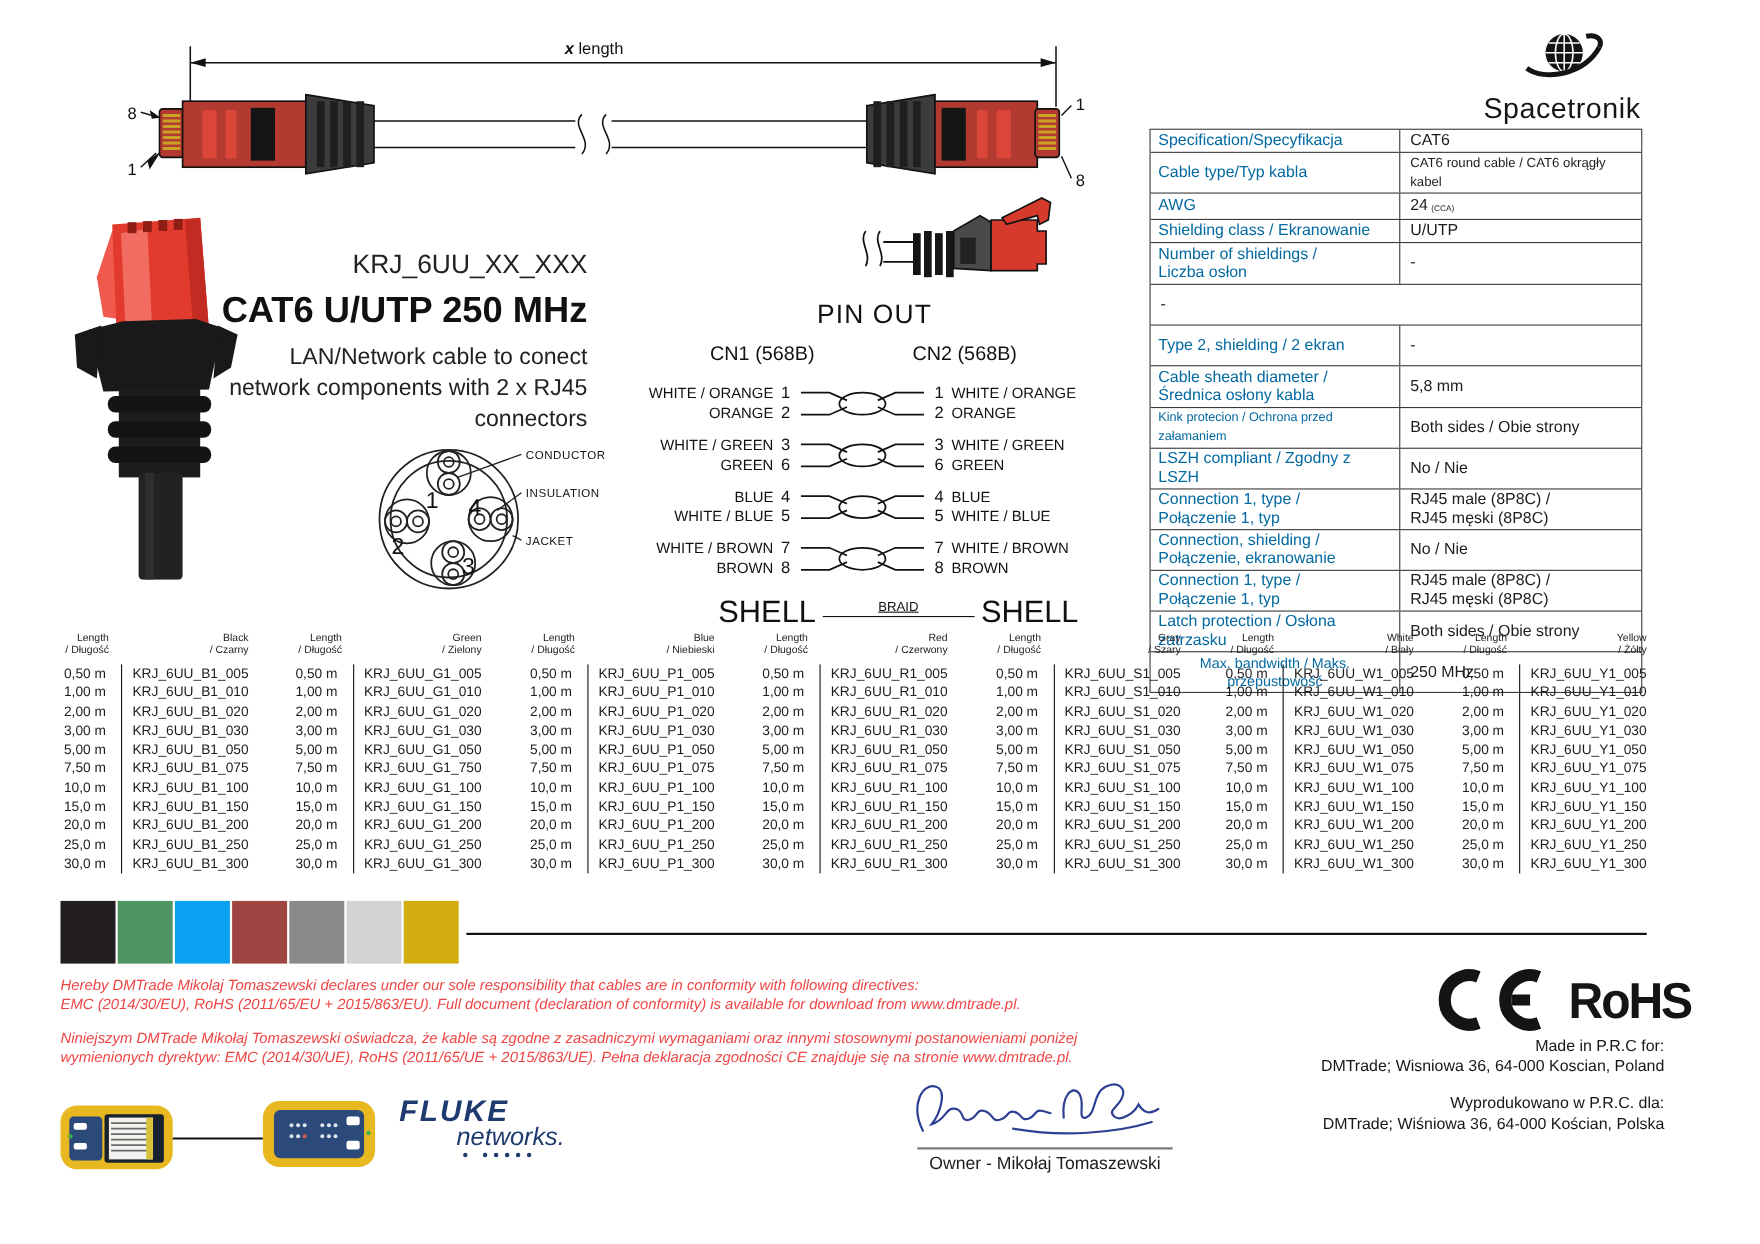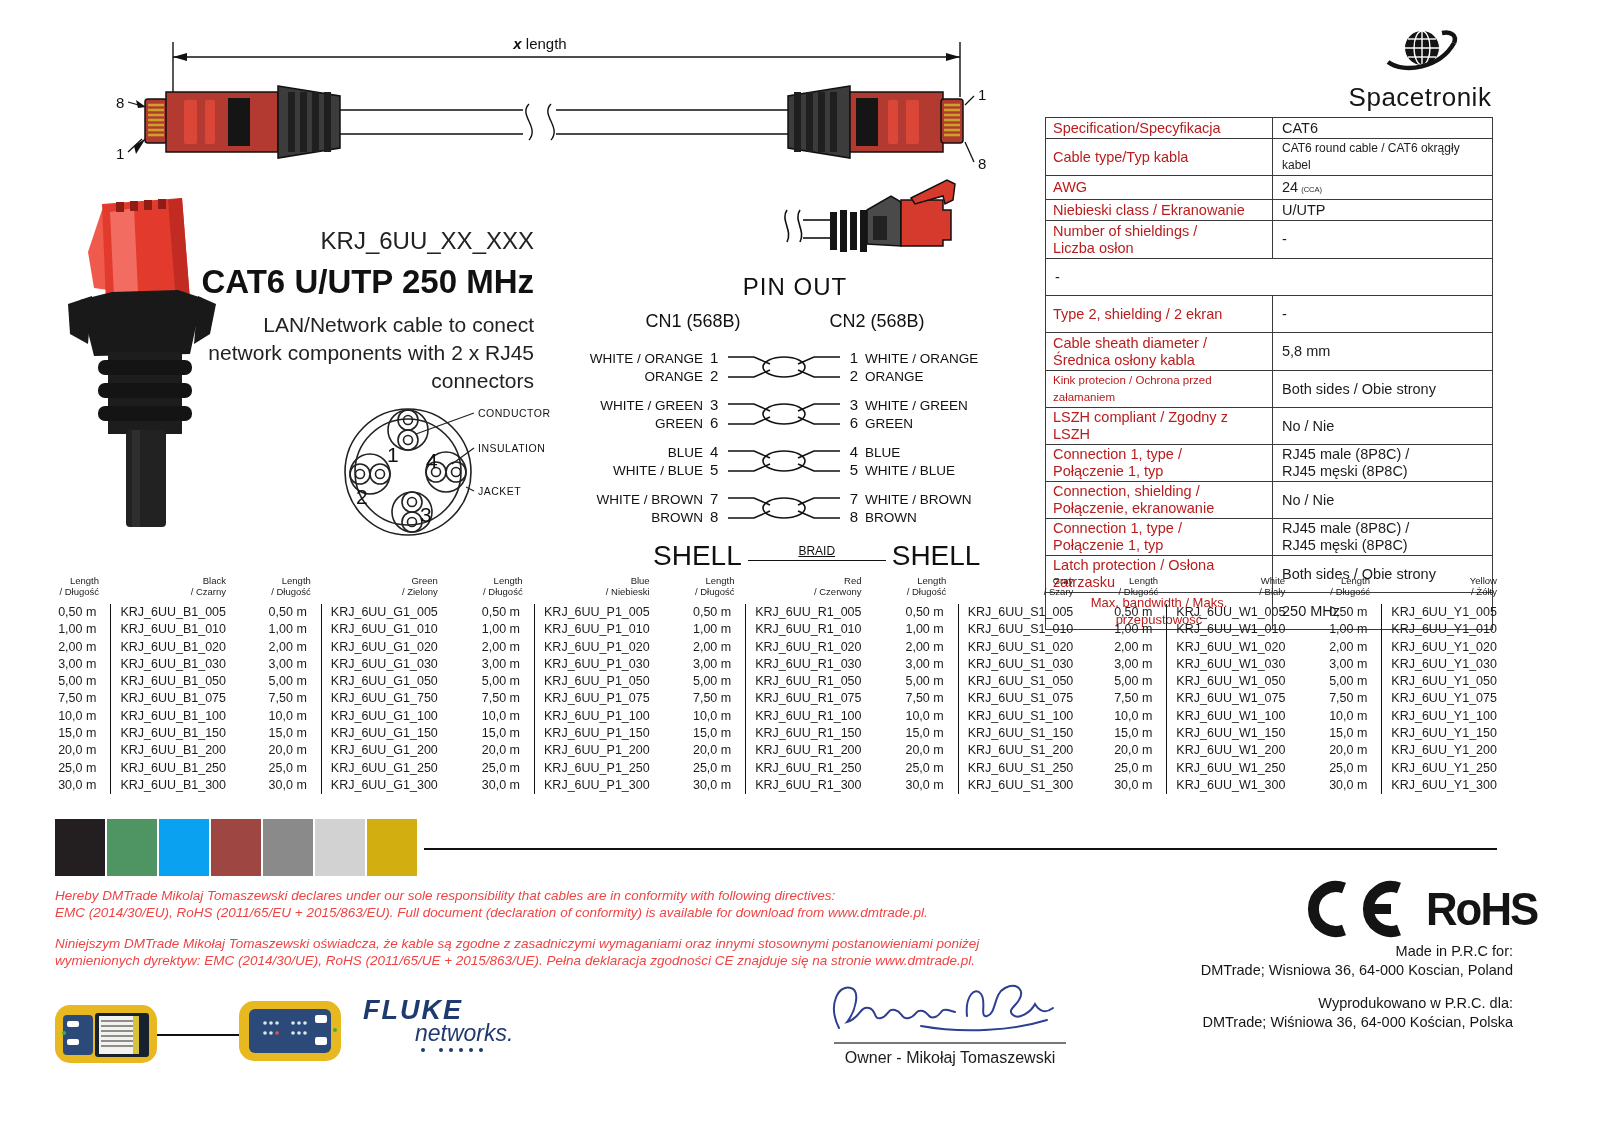--- a/index.html
+++ b/index.html
@@ -46,21 +46,21 @@
   .braid{position:absolute;left:0;right:0;top:-17px;text-align:center;font-style:normal;font-size:12px;color:#111;text-decoration:underline;}
 
   
   .cross-section{position:absolute;left:330px;top:390px;}
 
   
   .spec-table{position:absolute;left:1045px;top:117px;width:448px;border:1.5px solid #3a3a3a;box-sizing:border-box;}
   .spec-row{display:flex;align-items:stretch;border-bottom:1.5px solid #3a3a3a;}
   .spec-row:last-child{border-bottom:none;text-align:center;}
   .spec-label{width:227px;box-sizing:border-box;border-right:1.5px solid #3a3a3a;padding:1px 7px;
-              display:flex;align-items:center;font-size:14.5px;line-height:17px;color:#b91c1c;white-space:pre-line;}
+              display:flex;align-items:center;font-size:14.5px;line-height:17px;color:#0369a1;white-space:pre-line;}
   .spec-value{flex:1;padding:1px 9px;display:flex;align-items:center;font-size:14.5px;line-height:17px;color:#1c1c1c;white-space:pre-line;}
   .spec-row{min-height:20px;}
   .spec-row:nth-child(5),.spec-row:nth-child(8){min-height:37px;}
   .spec-row:nth-child(6),.spec-row:nth-child(7){min-height:36px;}
   .spec-row:nth-child(11),.spec-row:nth-child(12),.spec-row:nth-child(13){min-height:36px;}
   .spec-row:nth-child(2) .spec-value{font-size:12px;}
   .spec-row:nth-child(9) .spec-label{font-size:11.5px;}
   .spec-row:nth-child(15) .spec-label{font-size:13px;}
   .spec-note{font-size:7.5px;margin-left:3px;align-self:center;padding-top:4px;}
 
@@ -392,21 +392,21 @@
       </div>
       <div class="spec-row">
         <div class="spec-label">Cable type/Typ kabla</div>
         <div class="spec-value"><span>CAT6 round cable / CAT6 okrągły kabel</span></div>
       </div>
       <div class="spec-row">
         <div class="spec-label">AWG</div>
         <div class="spec-value"><span>24</span><span class="spec-note">(CCA)</span></div>
       </div>
       <div class="spec-row">
-        <div class="spec-label">Niebieski class / Ekranowanie</div>
+        <div class="spec-label">Shielding class / Ekranowanie</div>
         <div class="spec-value"><span>U/UTP</span></div>
       </div>
       <div class="spec-row">
         <div class="spec-label">Number of shieldings /
 Liczba osłon</div>
         <div class="spec-value"><span>-</span></div>
       </div>
       <div class="spec-row">
         <div class="spec-value"><span>-</span></div>
       </div>

